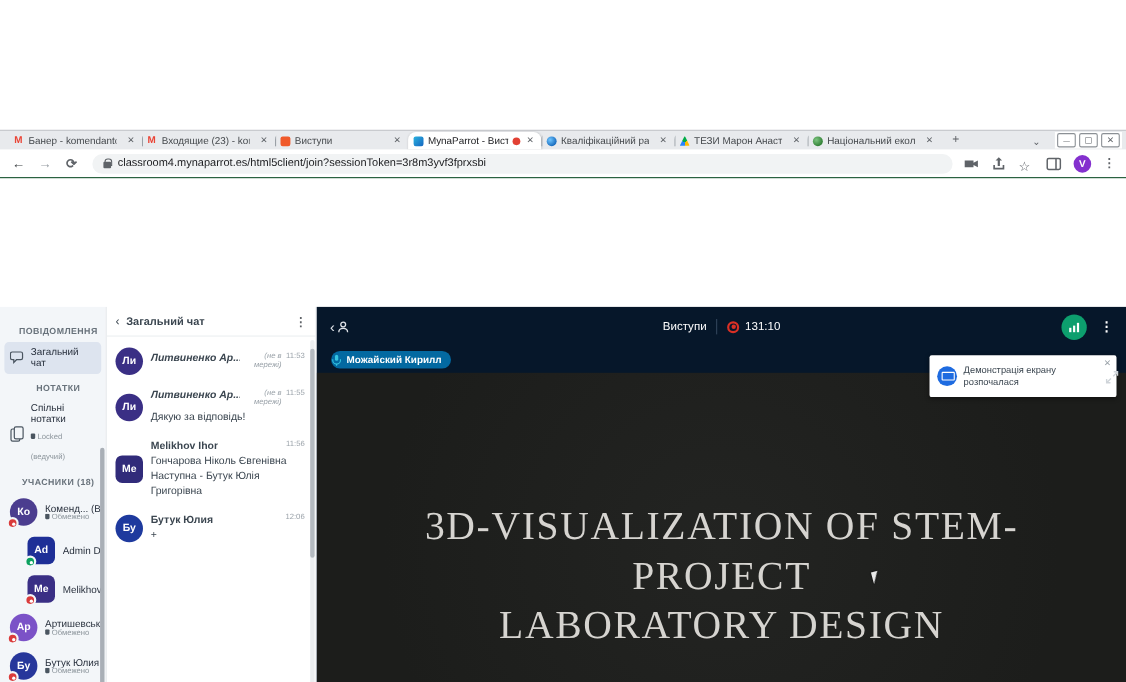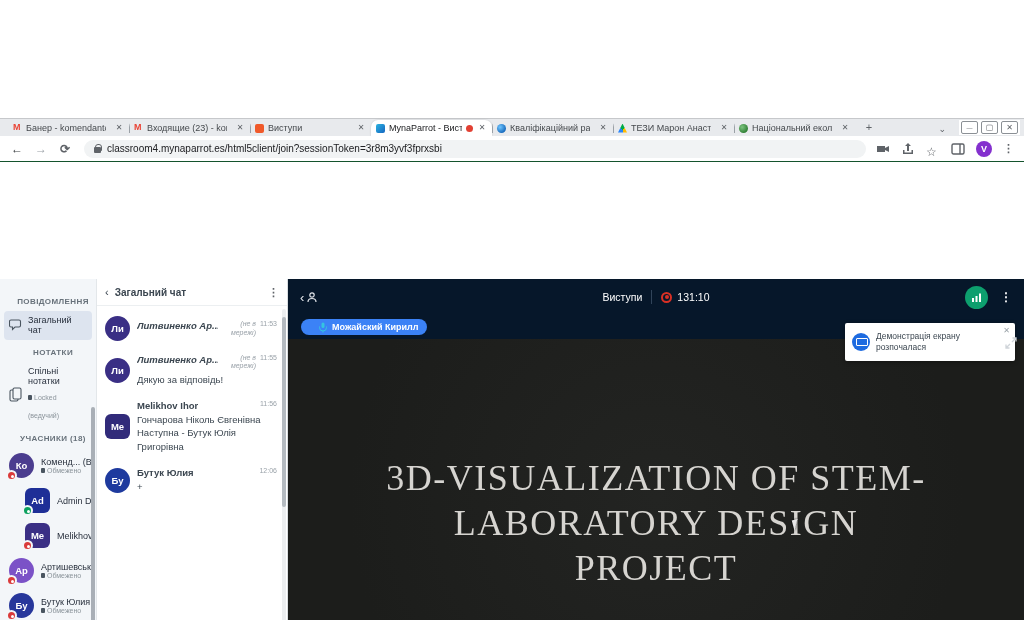--- a/index.html
+++ b/index.html
@@ -115,21 +115,21 @@
   .m-title { font-size:10.5px; color:#fff; }
   .m-sep { width:1px; height:14px; background:#31445a; }
   .rec-wrap { display:flex; align-items:center; gap:5px; pointer-events:auto; }
   .rec-circle { width:11px; height:11px; border-radius:50%; border:2px solid #d93025; position:relative; }
   .rec-circle::after { content:""; position:absolute; left:1.5px; top:1.5px; width:4px; height:4px; border-radius:50%; background:#d93025; }
   .m-timer { font-size:10.5px; color:#fff; font-weight:normal; }
   .m-right { margin-left:auto; display:flex; align-items:center; gap:12px; }
   .conn-btn { width:23px; height:23px; border-radius:50%; background:#0d9f6e; display:flex; align-items:center; justify-content:center; }
   .m-kebab { color:#fff; font-size:12px; font-weight:bold; }
   .m-kebab::before { content:"⋮"; }
-  .speaker-pill { position:absolute; left:13px; top:40px; display:flex; align-items:center; gap:4px; background:#3b82f6; border-radius:9px; height:16px; padding:0 9px 0 17px; }
+  .speaker-pill { position:absolute; left:13px; top:40px; display:flex; align-items:center; gap:4px; background:#0369a1; border-radius:9px; height:16px; padding:0 9px 0 0; }
   .mic-icon svg { display:block; }
   .pill-label { font-size:9px; font-weight:bold; color:#fff; white-space:nowrap; }
 
   .video-area { position:absolute; left:0; top:60px; right:0; bottom:0; background:#1e1f1d; background-image:radial-gradient(circle at 50% 40%, #232422 0%, #1c1d1b 70%); }
   .slide-title { position:absolute; left:0; right:0; top:117px; text-align:center; font-family:"Liberation Serif", serif; font-size:36px; letter-spacing:1.5px; line-height:1.25; color:#d6d4d0; }
   .cursor { position:absolute; left:505px; top:180px; width:0; height:0; border-left:6px solid #e8e8e8; border-right:4px solid transparent; border-bottom:11px solid transparent; transform:rotate(-15deg); filter:drop-shadow(0 0 1px #000); }
 
   .toast { position:absolute; top:44px; right:9px; width:170px; background:#fff; border-radius:2px; box-shadow:0 1px 4px rgba(0,0,0,.4); padding:8px 8px 8px 7px; display:flex; align-items:center; gap:6px; }
   .toast-icon { flex:none; width:18px; height:18px; border-radius:50%; background:#1e6be0; position:relative; }
   .toast-icon::after { content:""; position:absolute; left:4px; top:5px; width:10px; height:6px; border:1.5px solid #fff; border-radius:1px; }
@@ -451,22 +451,22 @@
                 <path d="M1.5 4.5v1a3.5 3.5 0 007 0v-1" fill="none" stroke="#35c4e0" stroke-width="1"></path>
                 <line x1="5" y1="9" x2="5" y2="10.5" stroke="#35c4e0" stroke-width="1"></line>
               </svg>
             </span>
           <span class="pill-label">Можайский Кирилл</span>
         </div>
 
         <div class="video-area">
           <div class="slide-title">
             <div>3D-VISUALIZATION OF STEM-</div>
+            <div>PROJECT</div>
             <div>LABORATORY DESIGN</div>
-            <div>PROJECT</div>
           </div>
           <div class="cursor"></div>
 
         </div>
 
         <div class="toast">
           <span class="toast-icon"></span>
           <span class="toast-text">Демонстрація екрану розпочалася</span>
           <span class="toast-close"></span>
         </div>

